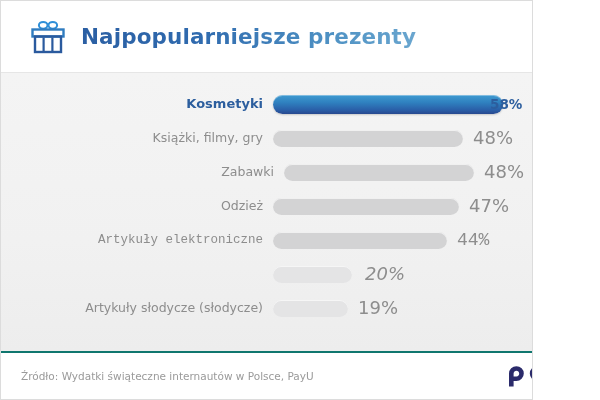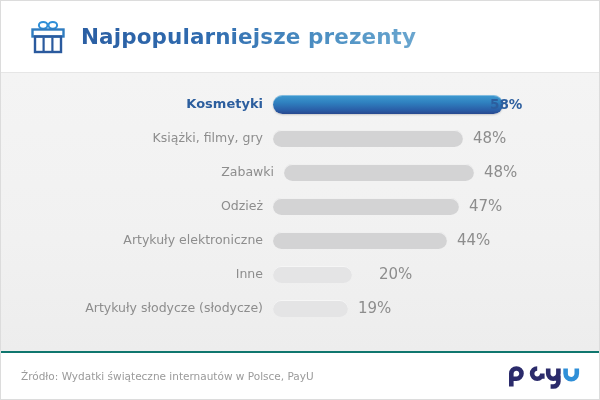--- a/index.html
+++ b/index.html
@@ -5,21 +5,21 @@
   html, body {
     margin: 0;
     padding: 0;
     background: #ffffff;
   }
   body {
     font-family: "DejaVu Sans", sans-serif;
   }
   .card {
     position: relative;
-    width: 600px;
+    width: 533px;
     height: 400px;
     box-sizing: border-box;
     border: 1px solid #dcdcdc;
     background: #a21caf;
     overflow: hidden;
   }
 
   
   .header {
     position: absolute;
@@ -104,21 +104,21 @@
     border-radius: 10px;
     background: linear-gradient(180deg, #3f9bd1 0%, #2f80bf 40%, #2a5fa8 78%, #28488f 100%);
     box-shadow: inset 0 1px 0 rgba(255,255,255,0.35), 0 1px 2px rgba(0,0,0,0.18);
   }
   .row.highlight .bar-track { top: 8px; }
   .row-value {
     position: absolute;
     top: 0;
     height: 34px;
     line-height: 34px;
-    font-size: 15px;
+    font-size: 18px;
     color: #8d8d8d;
     white-space: nowrap;
   }
   .row.highlight .row-value {
     color: #2c5e9e;
     font-weight: bold;
     font-size: 13.5px;
   }
 
   
@@ -193,33 +193,32 @@
         </div>
         <div class="row-value" style="left: 472px;">48%</div>
       </div>
       <div class="row" style="top: 116px;">
         <div class="row-label">Odzież</div>
         <div class="bar-track" style="width: 186px;">
           <div class="bar" style="width: 100%;"></div>
         </div>
         <div class="row-value" style="left: 468px; text-align: center;">47%</div>
       </div>
-      <div class="row" style="top: 150px;">
+      <div class="row" style="top: 150px; font-family: Liberation Mono, monospace;">
         <div class="row-label">Artykuły elektroniczne</div>
         <div class="bar-track" style="width: 174px;">
           <div class="bar" style="width: 100%;"></div>
         </div>
         <div class="row-value" style="left: 456px;">44%</div>
       </div>
       <div class="row" style="top: 184px;">
-        <div class="row-label">Inne</div>
         <div class="bar-track" style="width: 79px;">
           <div class="bar light" style="width: 100%;"></div>
         </div>
-        <div class="row-value" style="left: 378px;">20%</div>
+        <div class="row-value" style="left: 364px; font-style: italic;">20%</div>
       </div>
       <div class="row" style="top: 218px;">
         <div class="row-label">Artykuły słodycze (słodycze)</div>
         <div class="bar-track" style="width: 75px;">
           <div class="bar light" style="width: 100%;"></div>
         </div>
         <div class="row-value" style="left: 357px;">19%</div>
       </div>
     </div>
 

